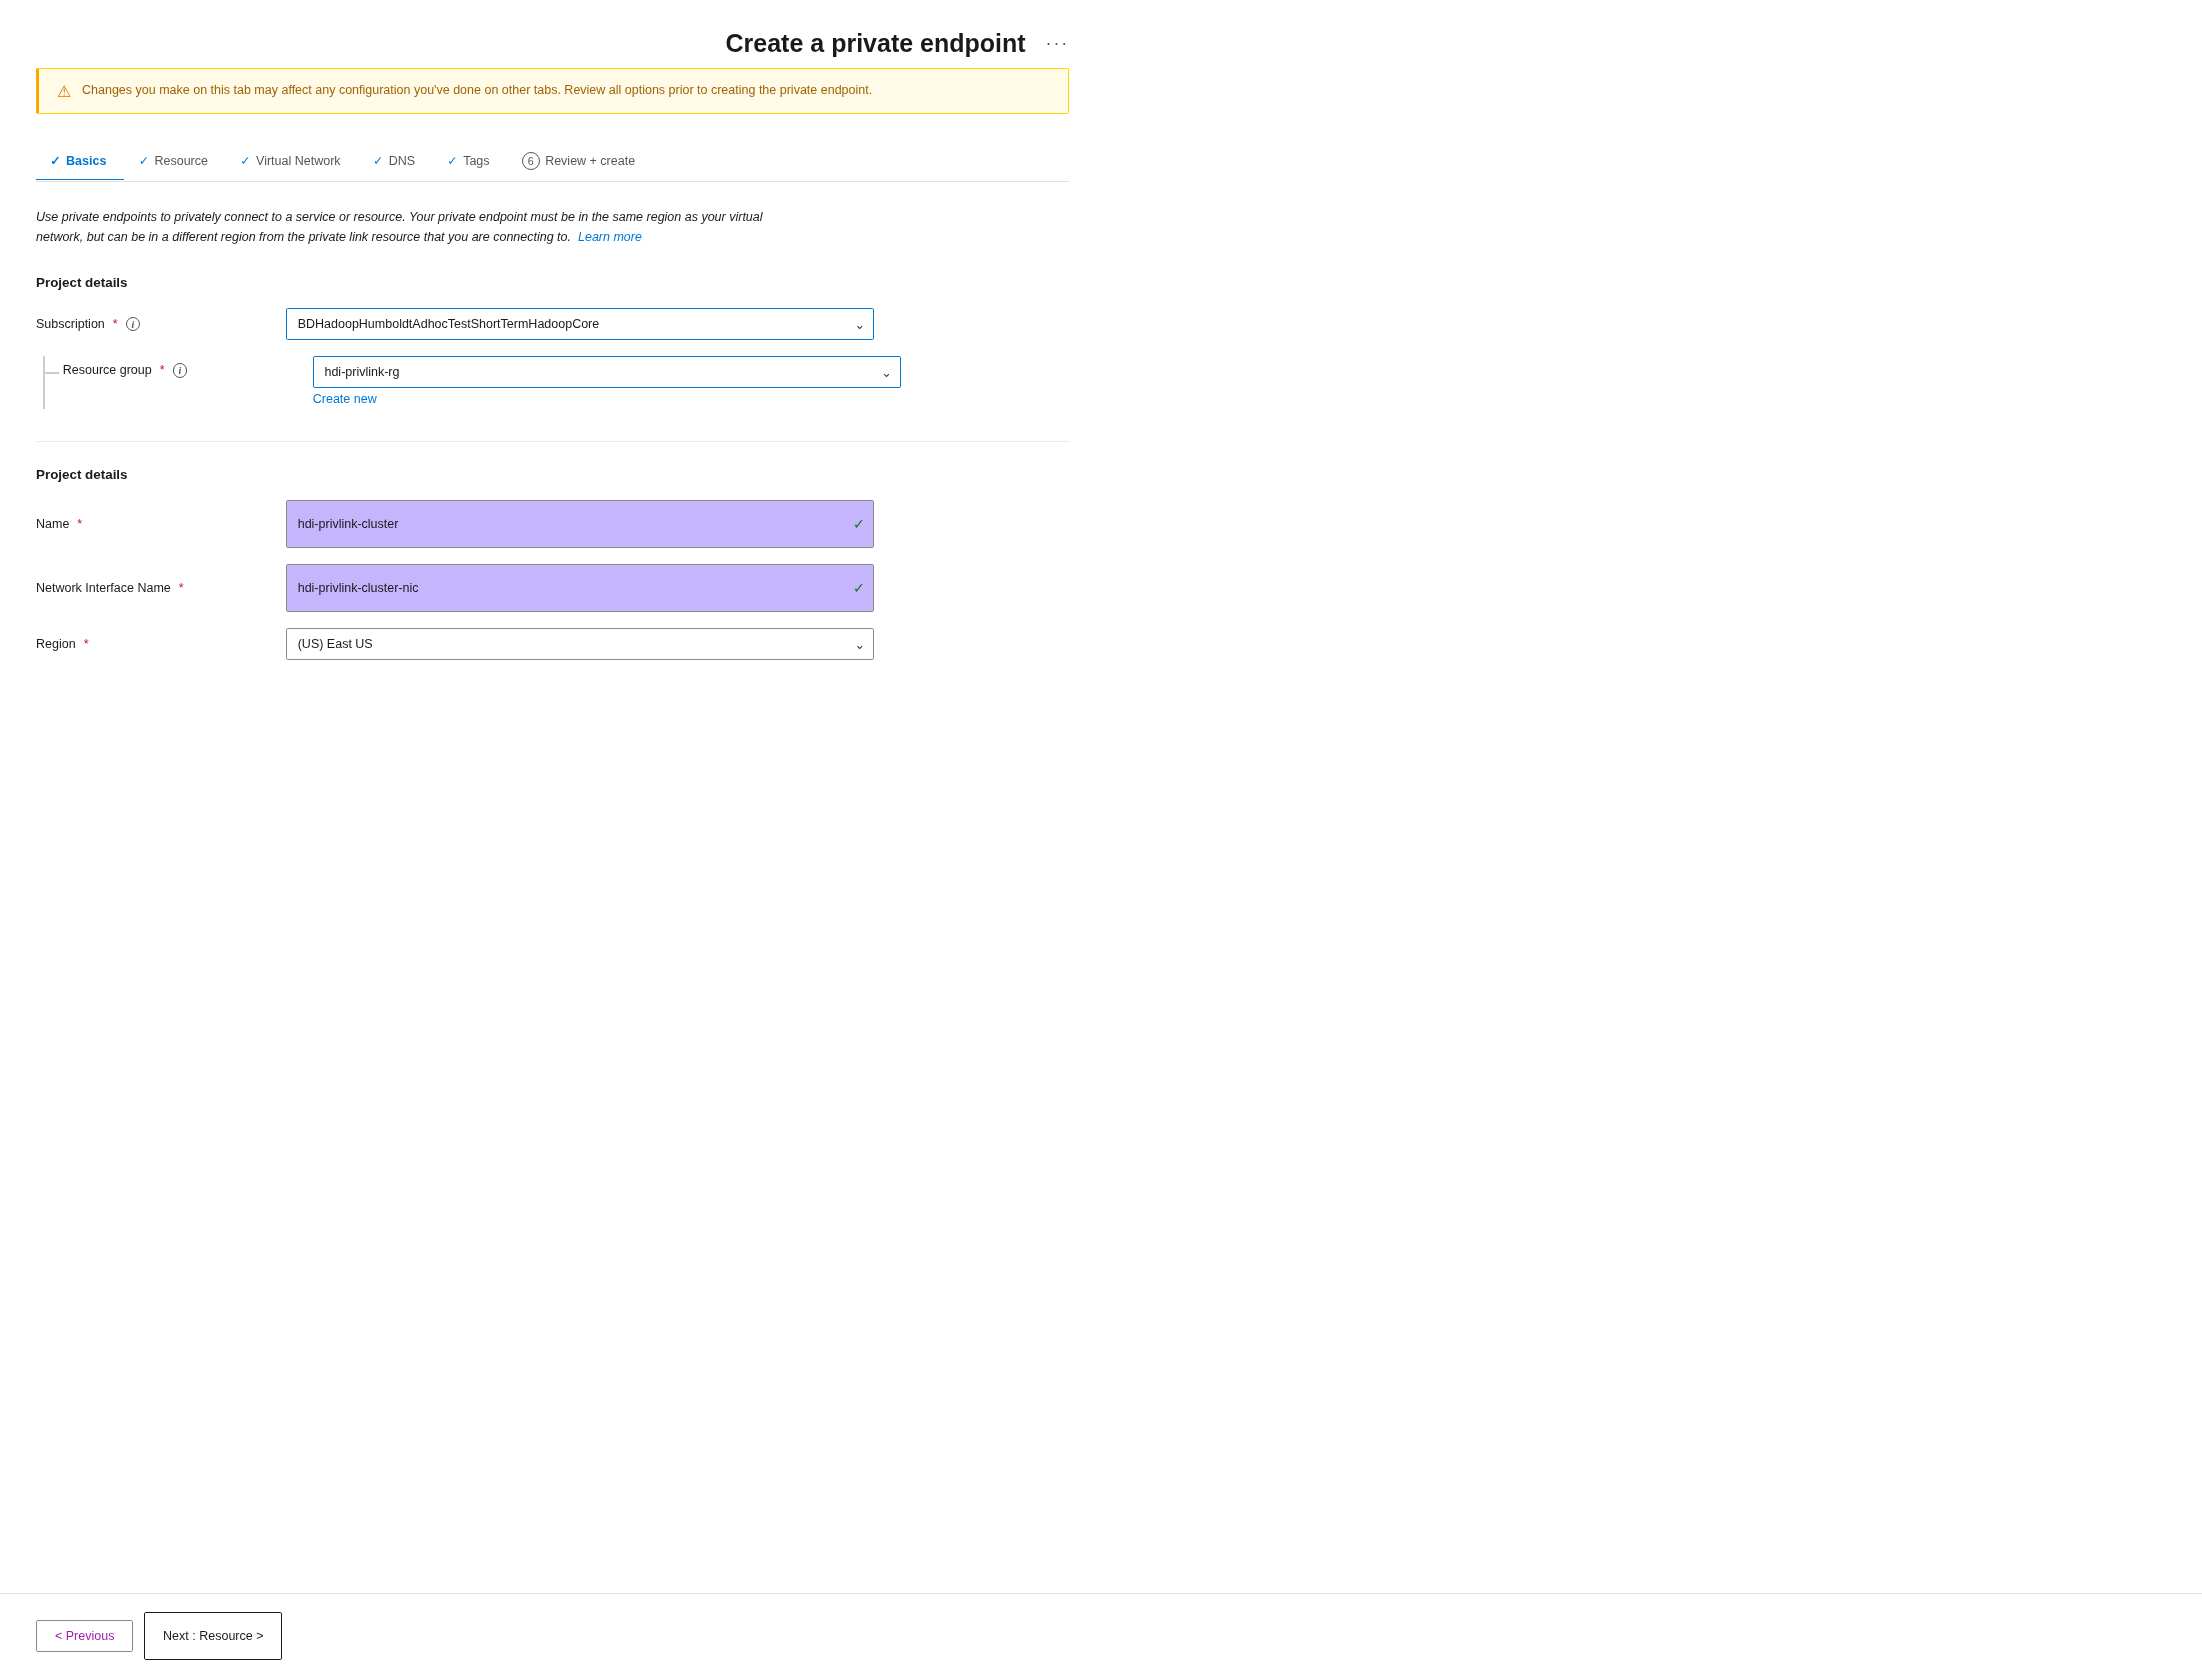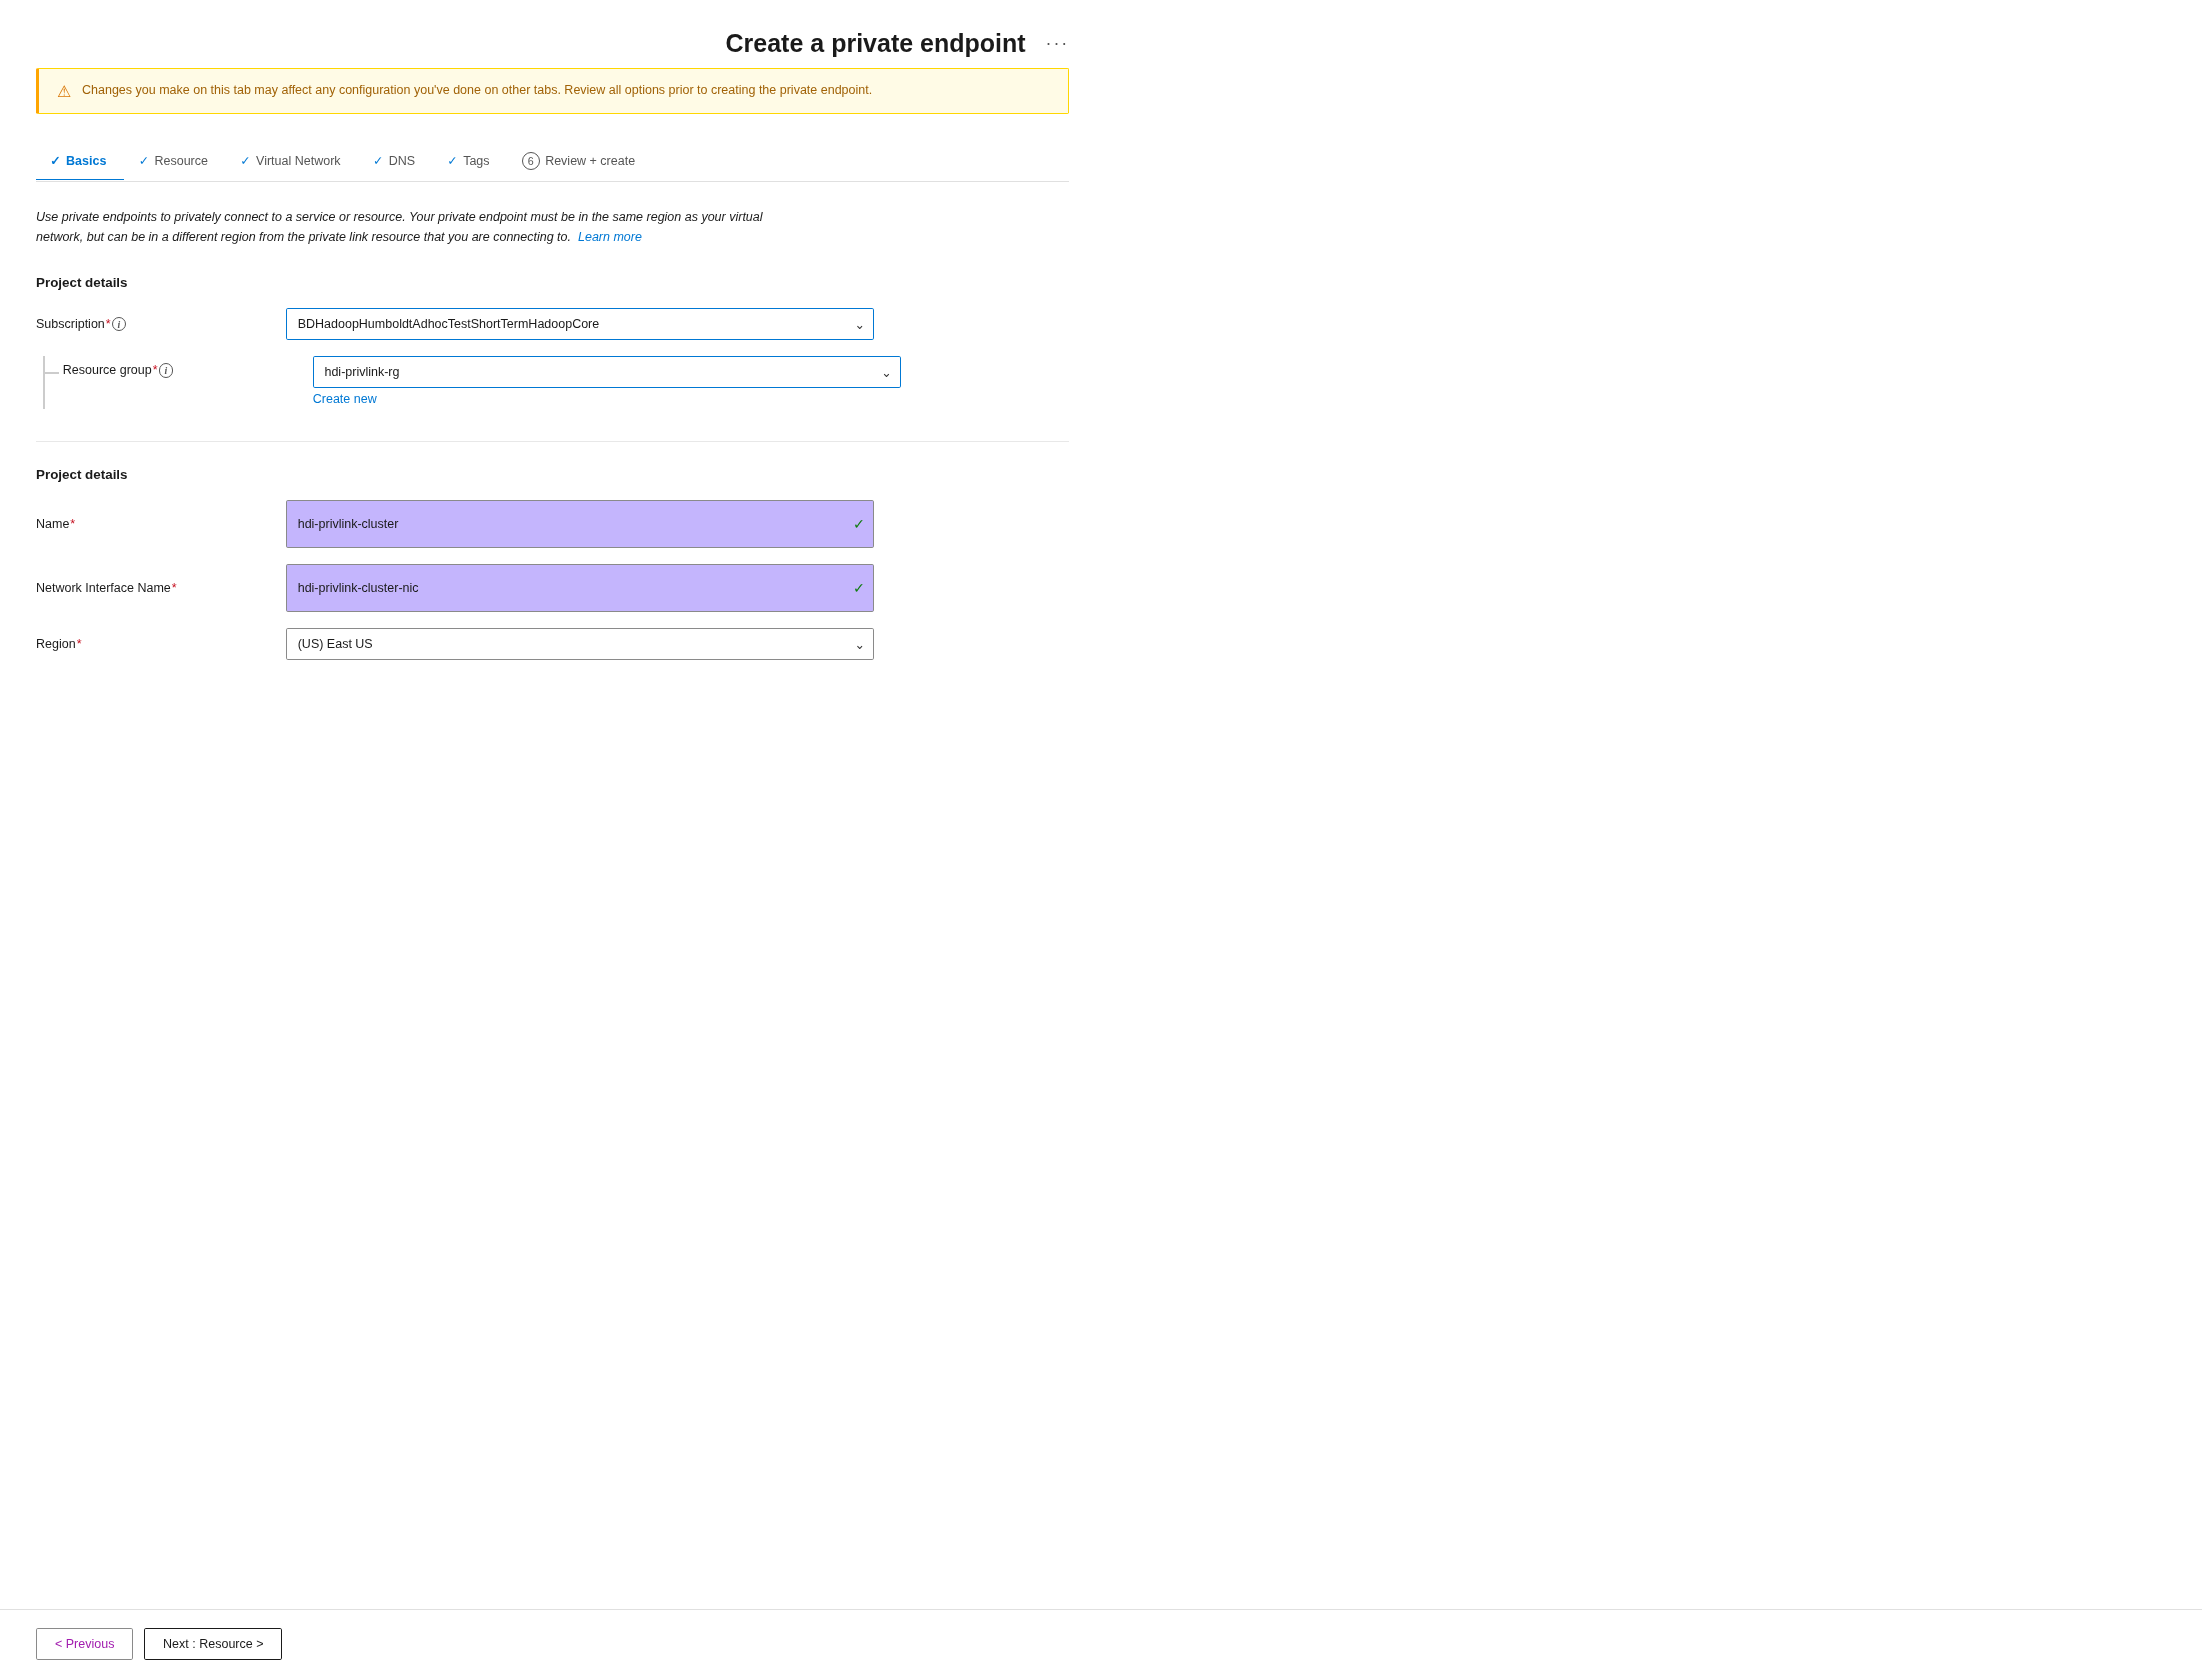--- a/index.html
+++ b/index.html
@@ -128,21 +128,21 @@
       align-items: center;
       margin-bottom: 16px;
       min-height: 32px;
     }
     .form-label {
       width: 250px;
       font-size: 12.5px;
       color: #1a1a1a;
       display: flex;
       align-items: center;
-      gap: 1px;
+      gap: 8px;
       flex-shrink: 0;
     }
     .form-label .required-star {
       color: #c50f1f;
       font-size: 12.5px;
     }
     .info-icon {
       display: inline-flex;
       align-items: center;
       justify-content: center;
@@ -242,21 +242,21 @@
       height: 32px;
       padding: 0 18px;
       border: 1.3px solid #8a8a8a;
       background: #fff;
       color: #a21caf;
       font-size: 12.5px;
       cursor: pointer;
       border-radius: 1.8px;
     }
     .btn-next {
-      height: 32px;
+      height: 48px;
       padding: 0 18px;
       border: 1.3px solid #1a1a1a;
       background: #fff;
       color: #1a1a1a;
       font-size: 12.5px;
       cursor: pointer;
       border-radius: 1.8px;
       font-weight: 500;
     }
     

